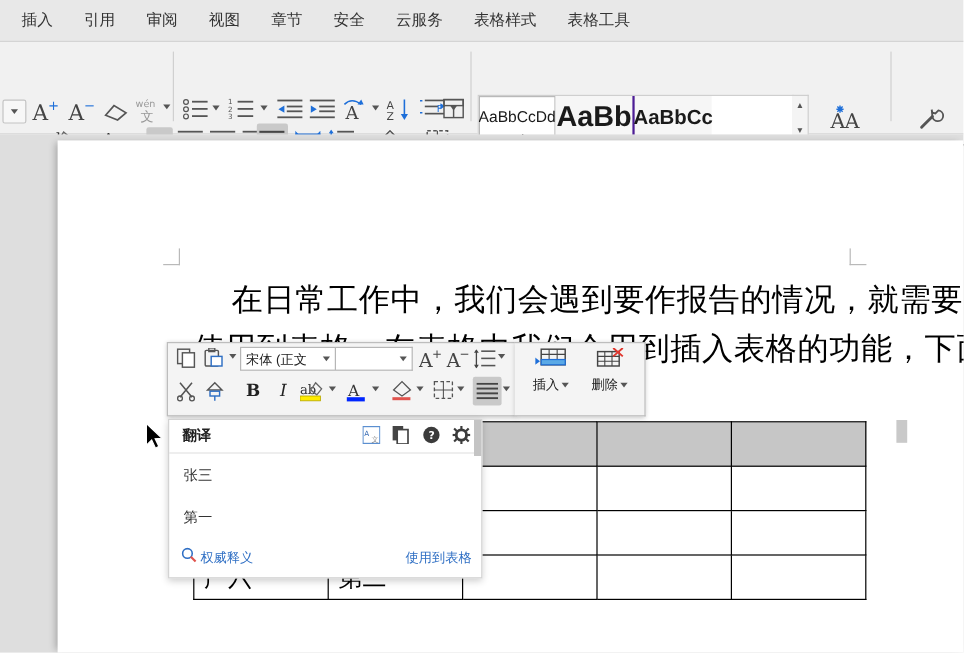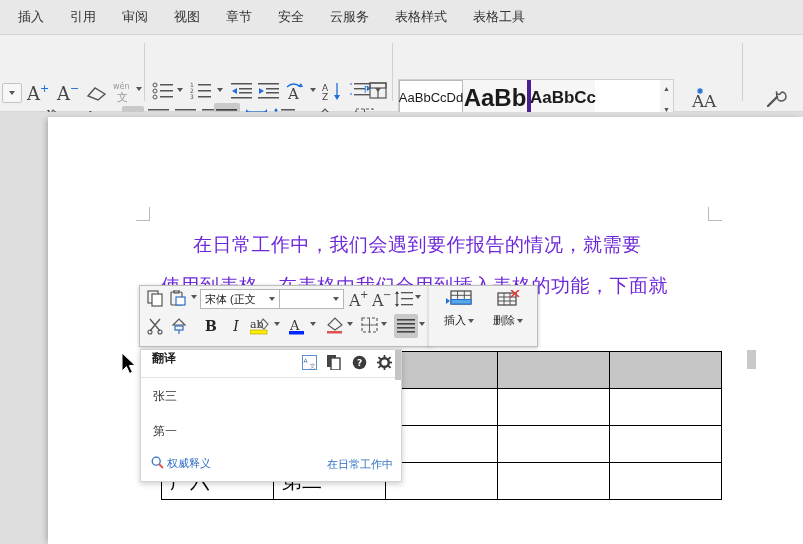--- a/index.html
+++ b/index.html
@@ -39,21 +39,21 @@
   }
 
   
   #gallery{
     position:absolute;left:398px;top:44px;width:262px;height:58px;
     background:#fff;border:1px solid #cfcfcf;display:flex;
   }
   .gcell{
     width:64px;height:56px;display:flex;flex-direction:column;
     align-items:center;justify-content:center;
-    border-right:4px solid #4c1d95;background:#f6f6f6;
+    border-right:2px solid #4c1d95;background:#f6f6f6;
   }
   .gcell.sel{background:#fff;border:1px solid #b9b9b9;box-sizing:border-box;}
   .gsample{color:#1a1a1a;line-height:1;white-space:nowrap;overflow:hidden;}
   .gname{font-size:11px;color:#222;margin-top:6px;white-space:nowrap;}
   #gscroll{
     position:absolute;left:660px;top:44px;width:13px;height:58px;
     background:#f4f4f4;border:1px solid #cfcfcf;border-left:none;
     display:flex;flex-direction:column;justify-content:space-between;align-items:center;
   }
   .gsbtn{width:11px;height:17px;display:flex;align-items:center;justify-content:center;font-size:7px;color:#555;}
@@ -71,21 +71,21 @@
   }
   #page{
     position:absolute;left:48px;top:5px;width:755px;height:427px;
     background:#fff;box-shadow:-3px 0 6px -2px rgba(0,0,0,.28);
   }
   .mcorner{position:absolute;}
   .mcorner i{position:absolute;background:#b9b9b9;display:block;}
 
   .doctext{
     position:absolute;font-family:"DejaVu Serif","Liberation Serif",serif;
-    font-size:19px;color:#6d28d9;white-space:nowrap;letter-spacing:.5px;
+    font-size:26px;color:#000000;white-space:nowrap;letter-spacing:.5px;
   }
 
   
   #doctable{position:absolute;left:113px;top:234px;border-collapse:collapse;}
   #doctable td{
     border:1px solid #000;width:95px;height:36px;
     font-family:"DejaVu Serif","Liberation Serif",serif;font-size:20px;
     padding:0 8px;vertical-align:middle;color:#000;
   }
   #doctable tr.hdr td{background:#c6c6c6;}
@@ -128,21 +128,21 @@
   .mbTxtBtn .l2{display:flex;align-items:center;gap:2px;margin-top:1px;}
 
   
   #translate{
     position:absolute;left:140px;top:349px;width:260px;height:131px;
     background:#fff;border:1px solid #d3d3d3;
     box-shadow:0 2px 6px rgba(0,0,0,.2);
   }
   #tr-head{
     position:absolute;left:0;top:0;width:100%;height:27px;
-    border-bottom:1px solid #e3e3e3;display:flex;align-items:flex-start;
+    border-bottom:1px solid #e3e3e3;display:flex;align-items:center;
   }
   #tr-title{font-size:12px;color:#222;margin-left:11px;font-weight:bold;}
   #tr-icons{position:absolute;right:9px;top:5px;display:flex;gap:10px;align-items:center;}
   .tr-word{position:absolute;font-size:12px;color:#333;left:12px;}
   #tr-foot{position:absolute;left:0;bottom:5px;width:100%;height:20px;}
   #tr-auth{position:absolute;left:10px;top:0;display:flex;align-items:center;gap:3px;font-size:11px;color:#2f6fc4;}
   #tr-enter{position:absolute;right:8px;top:1px;font-size:11px;color:#2f6fc4;}
   #tr-scroll{position:absolute;right:0;top:0;width:6px;height:30px;background:#c4c4c4;}
 
   
@@ -709,21 +709,21 @@
   <div id="tr-foot">
     <span id="tr-auth">
       <span>
         <svg width="13" height="13" viewBox="0 0 13 13">
             <circle cx="5.2" cy="5.2" r="4" fill="none" stroke="#2f6fc4" stroke-width="1.3"></circle>
             <path d="M8,8 L12,12" stroke="#e0534d" stroke-width="1.8"></path>
           </svg>
       </span>
       <span>权威释义</span>
     </span>
-    <span id="tr-enter">在日常工作中</span>
+    <span id="tr-enter">使用到表格</span>
   </div>
 
   <div id="tr-scroll"></div>
 </div>
 
 <div id="cursor">
   <svg width="16" height="24" viewBox="0 0 16 24">
     <polygon points="1,1 1,19 5.4,14.6 8.6,21.5 11.4,20 8.3,13.6 14,13.2" fill="#000" stroke="#fff" stroke-width="1"></polygon>
   </svg>
 </div>

